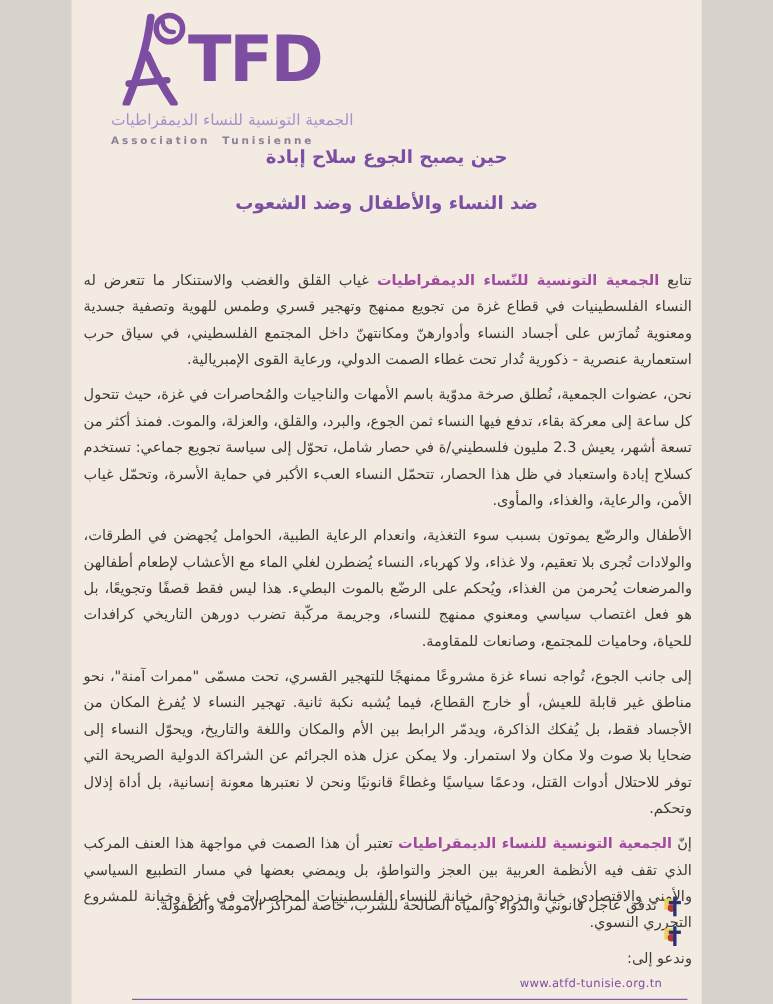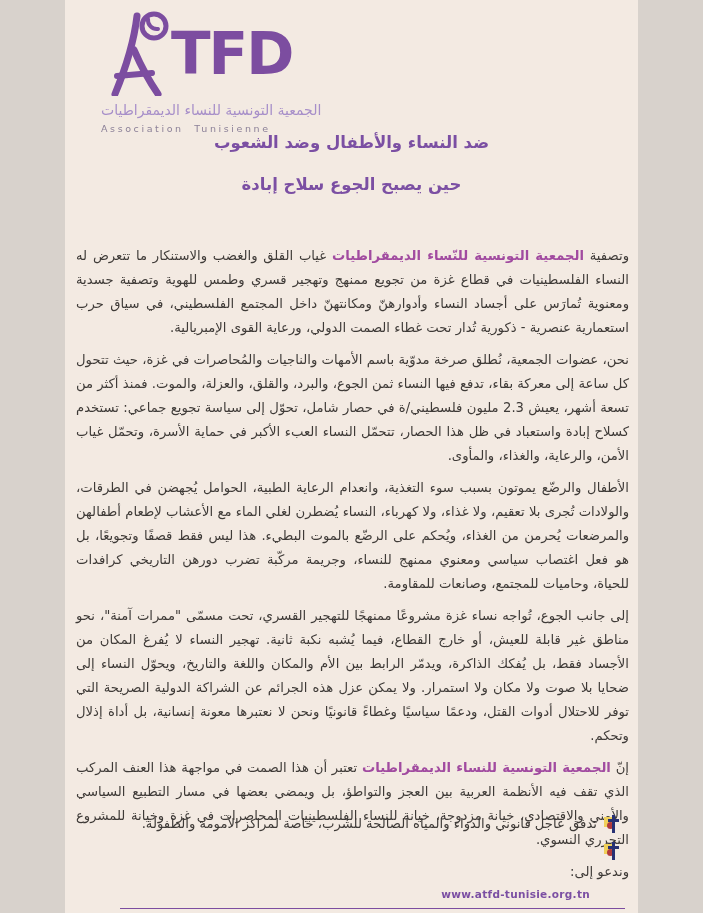--- a/index.html
+++ b/index.html
@@ -11,21 +11,21 @@
     font-family:"DejaVu Sans", sans-serif;
     overflow:hidden;
   }
   
   .logo{position:absolute;top:10px;left:36px;width:230px;direction:ltr;}
   .logo-arabic{
     margin-top:2px;font-size:14px;color:#A78FC9;
     direction:rtl;text-align:left;white-space:nowrap;
   }
   .logo-french{
-    font-size:9.5px;font-weight:normal;letter-spacing:2.6px;word-spacing:5px;
+    font-size:9.5px;font-weight:bold;letter-spacing:2.6px;word-spacing:5px;
     color:#8C8198;margin-top:4px;line-height:13px;white-space:nowrap;
   }
   
   .titles{position:absolute;top:131px;left:0;right:0;text-align:center;direction:rtl;}
   .title-line{
     font-size:16.5px;font-weight:bold;color:#7B4FA3;line-height:23px;
   }
   .title-line + .title-line{margin-top:19px;}
   
   .body-text{
@@ -42,22 +42,22 @@
     display:flex;align-items:flex-start;
     font-size:13.2px;line-height:24px;color:#3E3A37;margin-bottom:3px;
   }
   .marker{position:relative;display:inline-block;width:15px;height:18px;flex:0 0 15px;margin-left:7px;top:3px;}
   .m-yellow{position:absolute;left:0;top:2px;width:10px;height:10px;background:#F0D05A;}
   .m-red{position:absolute;left:3px;top:7px;width:7px;height:7px;background:#B23A3C;border-radius:50%;}
   .m-vbar{position:absolute;left:8px;top:0;width:3px;height:18px;background:#283173;}
   .m-hbar{position:absolute;left:4px;top:4px;width:11px;height:3px;background:#283173;}
   
   .footer-url{
-    position:absolute;right:48px;bottom:13px;
-    font-size:10.5px;font-weight:bold;color:#7B4FA3;letter-spacing:0.3px;
+    position:absolute;right:36px;bottom:13px;
+    font-size:10.5px;font-weight:normal;color:#7B4FA3;letter-spacing:0.3px;
     direction:ltr;
   }
   .footer-line{
     position:absolute;left:55px;right:13px;bottom:4px;
     border-top:1.5px solid #7C4DA0;height:0;
   }
 </style>
 </head>
 <body>
 
@@ -72,26 +72,26 @@
         <circle cx="53" cy="16" r="12" stroke-width="5"></circle>
         <path d="M47,9 a9,9 0 0 0 10,10" stroke-width="4"></path>
       </g>
       <text x="70" y="64" font-family="DejaVu Sans, sans-serif" font-size="58" font-weight="bold" letter-spacing="-2" fill="#7C4DA0">TFD</text>
     </svg>
     <div class="logo-arabic">الجمعية التونسية للنساء الديمقراطيات</div>
     <div class="logo-french">Association Tunisienne</div>
   </div>
 
   <div class="titles">
+    <div class="title-line">حين يصبح الجوع سلاح إبادة</div>
     <div class="title-line">ضد النساء والأطفال وضد الشعوب</div>
-    <div class="title-line">حين يصبح الجوع سلاح إبادة</div>
   </div>
 
   <div class="body-text">
-    <p><span>وتصفية </span><span class="org">الجمعية التونسية للنّساء الديمقراطيات</span><span> غياب القلق والغضب والاستنكار ما تتعرض له النساء الفلسطينيات في قطاع غزة من تجويع ممنهج وتهجير قسري وطمس للهوية وتصفية جسدية ومعنوية تُمارَس على أجساد النساء وأدوارهنّ ومكانتهنّ داخل المجتمع الفلسطيني، في سياق حرب استعمارية عنصرية - ذكورية تُدار تحت غطاء الصمت الدولي، ورعاية القوى الإمبريالية.</span></p>
+    <p><span>تتابع </span><span class="org">الجمعية التونسية للنّساء الديمقراطيات</span><span> غياب القلق والغضب والاستنكار ما تتعرض له النساء الفلسطينيات في قطاع غزة من تجويع ممنهج وتهجير قسري وطمس للهوية وتصفية جسدية ومعنوية تُمارَس على أجساد النساء وأدوارهنّ ومكانتهنّ داخل المجتمع الفلسطيني، في سياق حرب استعمارية عنصرية - ذكورية تُدار تحت غطاء الصمت الدولي، ورعاية القوى الإمبريالية.</span></p>
     <p><span>نحن، عضوات الجمعية، نُطلق صرخة مدوّية باسم الأمهات والناجيات والمُحاصرات في غزة، حيث تتحول كل ساعة إلى معركة بقاء، تدفع فيها النساء ثمن الجوع، والبرد، والقلق، والعزلة، والموت. فمنذ أكثر من تسعة أشهر، يعيش 2.3 مليون فلسطيني/ة في حصار شامل، تحوّل إلى سياسة تجويع جماعي: تستخدم كسلاح إبادة واستعباد في ظل هذا الحصار، تتحمّل النساء العبء الأكبر في حماية الأسرة، وتحمّل غياب الأمن، والرعاية، والغذاء، والمأوى.</span><span class="org"></span><span></span></p>
     <p><span>الأطفال والرضّع يموتون بسبب سوء التغذية، وانعدام الرعاية الطبية، الحوامل يُجهضن في الطرقات، والولادات تُجرى بلا تعقيم، ولا غذاء، ولا كهرباء، النساء يُضطرن لغلي الماء مع الأعشاب لإطعام أطفالهن والمرضعات يُحرمن من الغذاء، ويُحكم على الرضّع بالموت البطيء. هذا ليس فقط قصفًا وتجويعًا، بل هو فعل اغتصاب سياسي ومعنوي ممنهج للنساء، وجريمة مركّبة تضرب دورهن التاريخي كرافدات للحياة، وحاميات للمجتمع، وصانعات للمقاومة.</span><span class="org"></span><span></span></p>
     <p><span>إلى جانب الجوع، تُواجه نساء غزة مشروعًا ممنهجًا للتهجير القسري، تحت مسمّى "ممرات آمنة"، نحو مناطق غير قابلة للعيش، أو خارج القطاع، فيما يُشبه نكبة ثانية. تهجير النساء لا يُفرغ المكان من الأجساد فقط، بل يُفكك الذاكرة، ويدمّر الرابط بين الأم والمكان واللغة والتاريخ، ويحوّل النساء إلى ضحايا بلا صوت ولا مكان ولا استمرار. ولا يمكن عزل هذه الجرائم عن الشراكة الدولية الصريحة التي توفر للاحتلال أدوات القتل، ودعمًا سياسيًا وغطاءً قانونيًا ونحن لا نعتبرها معونة إنسانية، بل أداة إذلال وتحكم.</span><span class="org"></span><span></span></p>
     <p><span>إنّ </span><span class="org">الجمعية التونسية للنساء الديمقراطيات</span><span> تعتبر أن هذا الصمت في مواجهة هذا العنف المركب الذي تقف فيه الأنظمة العربية بين العجز والتواطؤ، بل ويمضي بعضها في مسار التطبيع السياسي والأمني والاقتصادي، خيانة مزدوجة، خيانة للنساء الفلسطينيات المحاصرات في غزة وخيانة للمشروع التحرري النسوي.</span></p>
     <p class="call-intro">وندعو إلى:</p>
   </div>
 
   <div class="demands">
     <div class="demand-row">
       <span class="marker">

